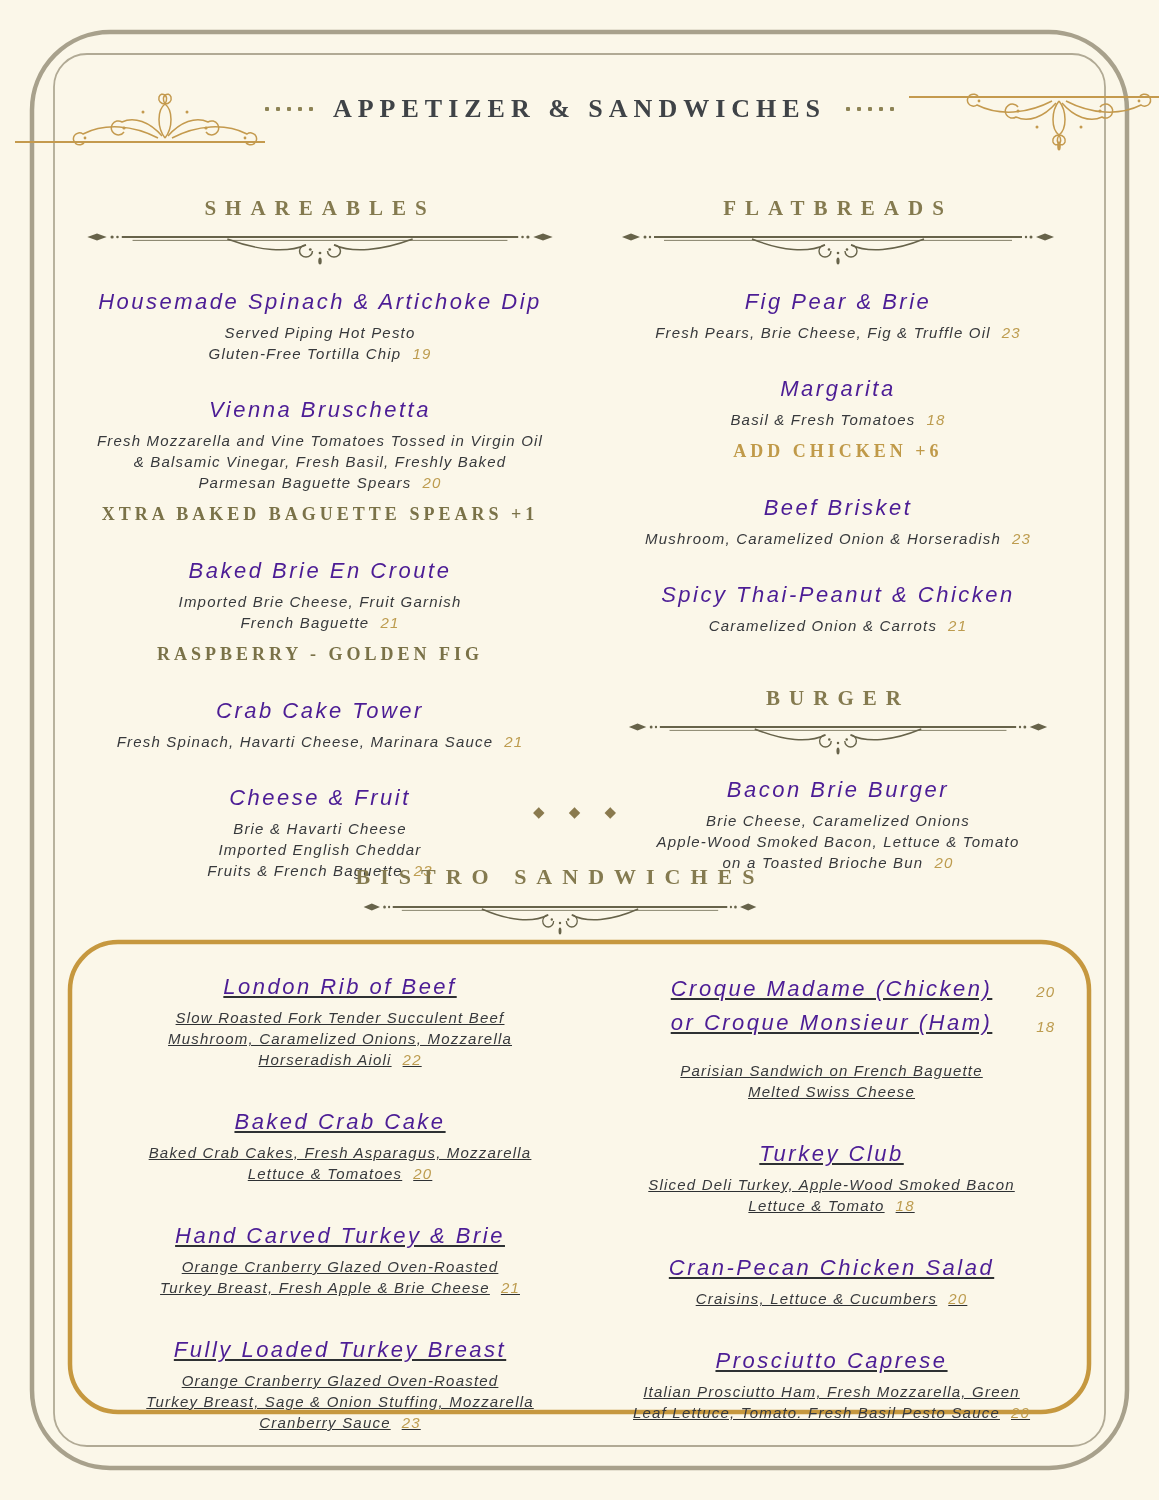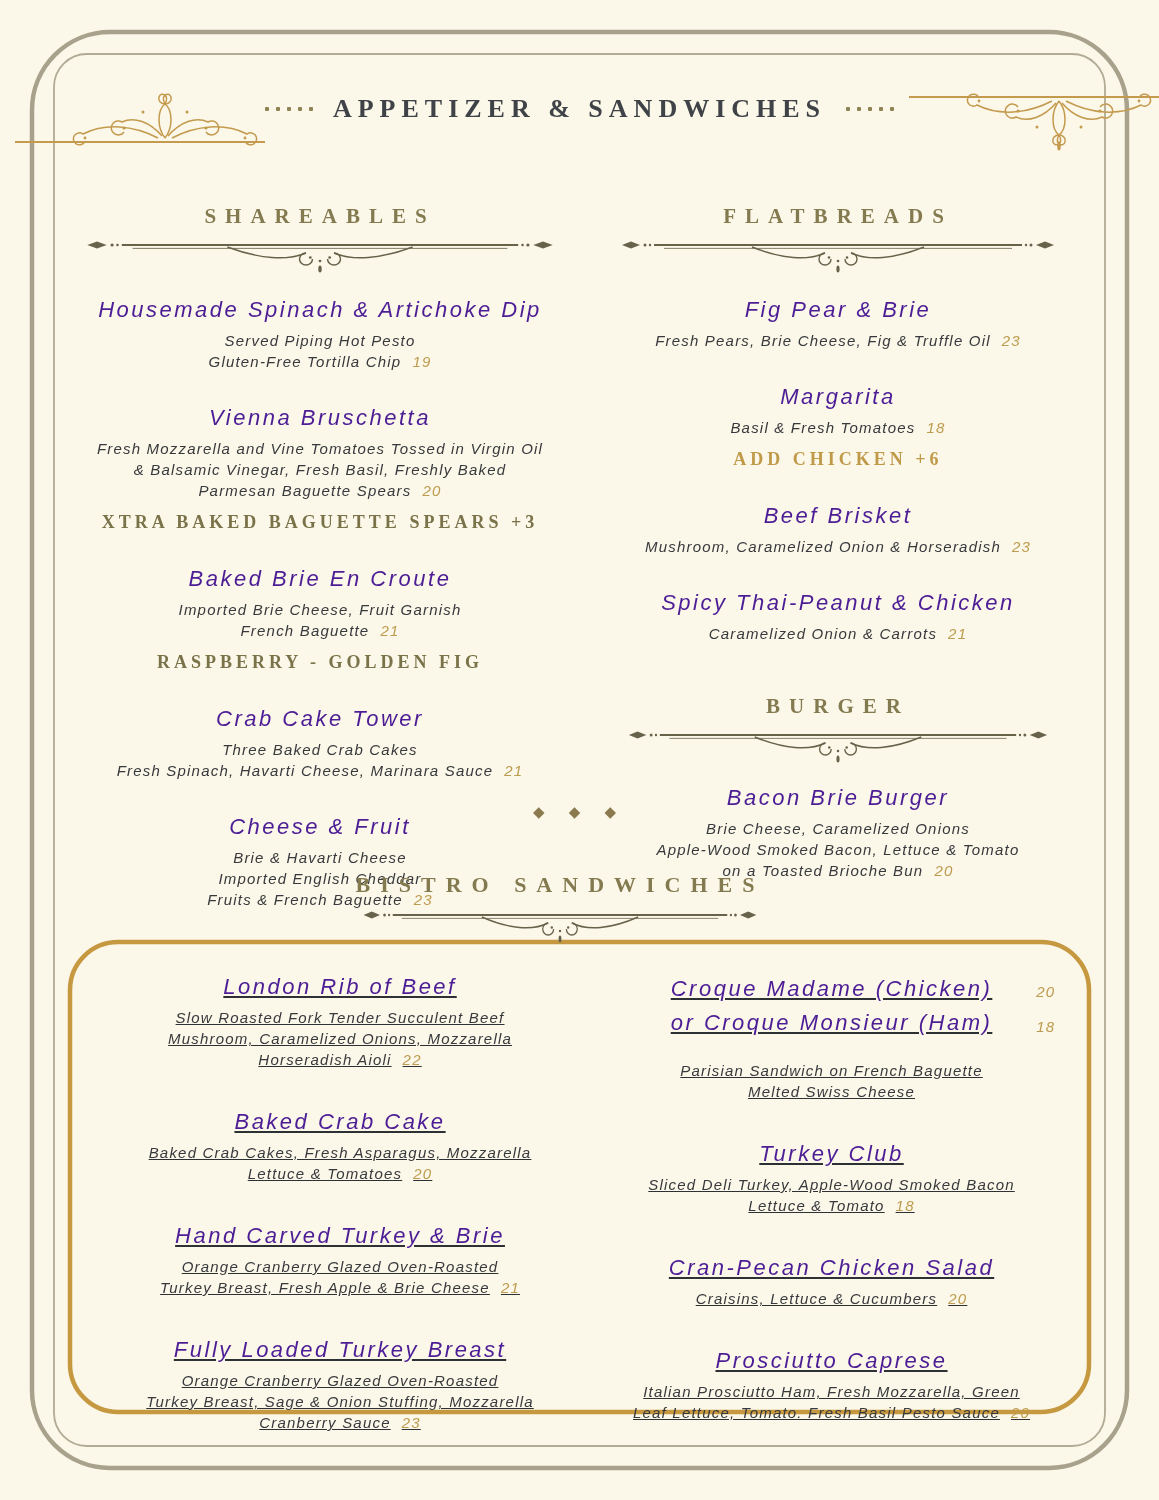--- a/index.html
+++ b/index.html
@@ -16,21 +16,21 @@
   .title-row{display:flex;align-items:center;gap:20px;margin-top:2px;}
   .page-title{
     margin:0;font-family:"Liberation Serif",serif;font-weight:bold;
     font-size:26px;letter-spacing:6px;color:#3f4347;white-space:nowrap;
   }
   .dots{display:flex;align-items:center;gap:7px;}
   .dots i{width:4px;height:4px;background:#8d8355;border-radius:1px;display:inline-block;}
 
   
   .sec-title{
-    margin:16px 0 6px 0;font-family:"Liberation Serif",serif;font-weight:bold;
+    margin:8px 0 6px 0;font-family:"Liberation Serif",serif;font-weight:bold;
     font-size:21px;letter-spacing:9px;color:#847a4f;text-align:center;white-space:nowrap;
   }
   .divider{display:block;margin:0 auto;}
 
   
   .col{position:absolute;top:188px;text-align:center;}
   .col-left{left:70px;width:500px;}
   .col-right{left:612px;width:452px;}
   .items{padding-top:16px;}
   .burger-block{margin-top:50px;}
@@ -172,31 +172,30 @@
           <div class="menu-item">
             <div class="item-name">Housemade Spinach &amp; Artichoke Dip</div>
             <div class="desc">Served Piping Hot Pesto</div>
             <div class="desc price-row"><span>Gluten-Free Tortilla Chip</span><span class="price">19</span></div>
           </div>
           <div class="menu-item">
             <div class="item-name">Vienna Bruschetta</div>
             <div class="desc">Fresh Mozzarella and Vine Tomatoes Tossed in Virgin Oil</div>
             <div class="desc">&amp; Balsamic Vinegar, Fresh Basil, Freshly Baked</div>
             <div class="desc price-row"><span>Parmesan Baguette Spears</span><span class="price">20</span></div>
-            <div class="note">XTRA BAKED BAGUETTE SPEARS +3</div>
+            <div class="note">XTRA BAKED BAGUETTE SPEARS +1</div>
           </div>
           <div class="menu-item">
             <div class="item-name">Baked Brie En Croute</div>
             <div class="desc">Imported Brie Cheese, Fruit Garnish</div>
             <div class="desc price-row"><span>French Baguette</span><span class="price">21</span></div>
             <div class="note">RASPBERRY -  GOLDEN FIG</div>
           </div>
           <div class="menu-item">
             <div class="item-name">Crab Cake Tower</div>
-            <div class="desc">Three Baked Crab Cakes</div>
             <div class="desc price-row"><span>Fresh Spinach, Havarti Cheese, Marinara Sauce</span><span class="price">21</span></div>
           </div>
           <div class="menu-item">
             <div class="item-name">Cheese &amp; Fruit</div>
             <div class="desc">Brie &amp; Havarti Cheese</div>
             <div class="desc">Imported English Cheddar</div>
             <div class="desc price-row"><span>Fruits &amp; French Baguette</span><span class="price">23</span></div>
           </div>
         </div>
     </section>

